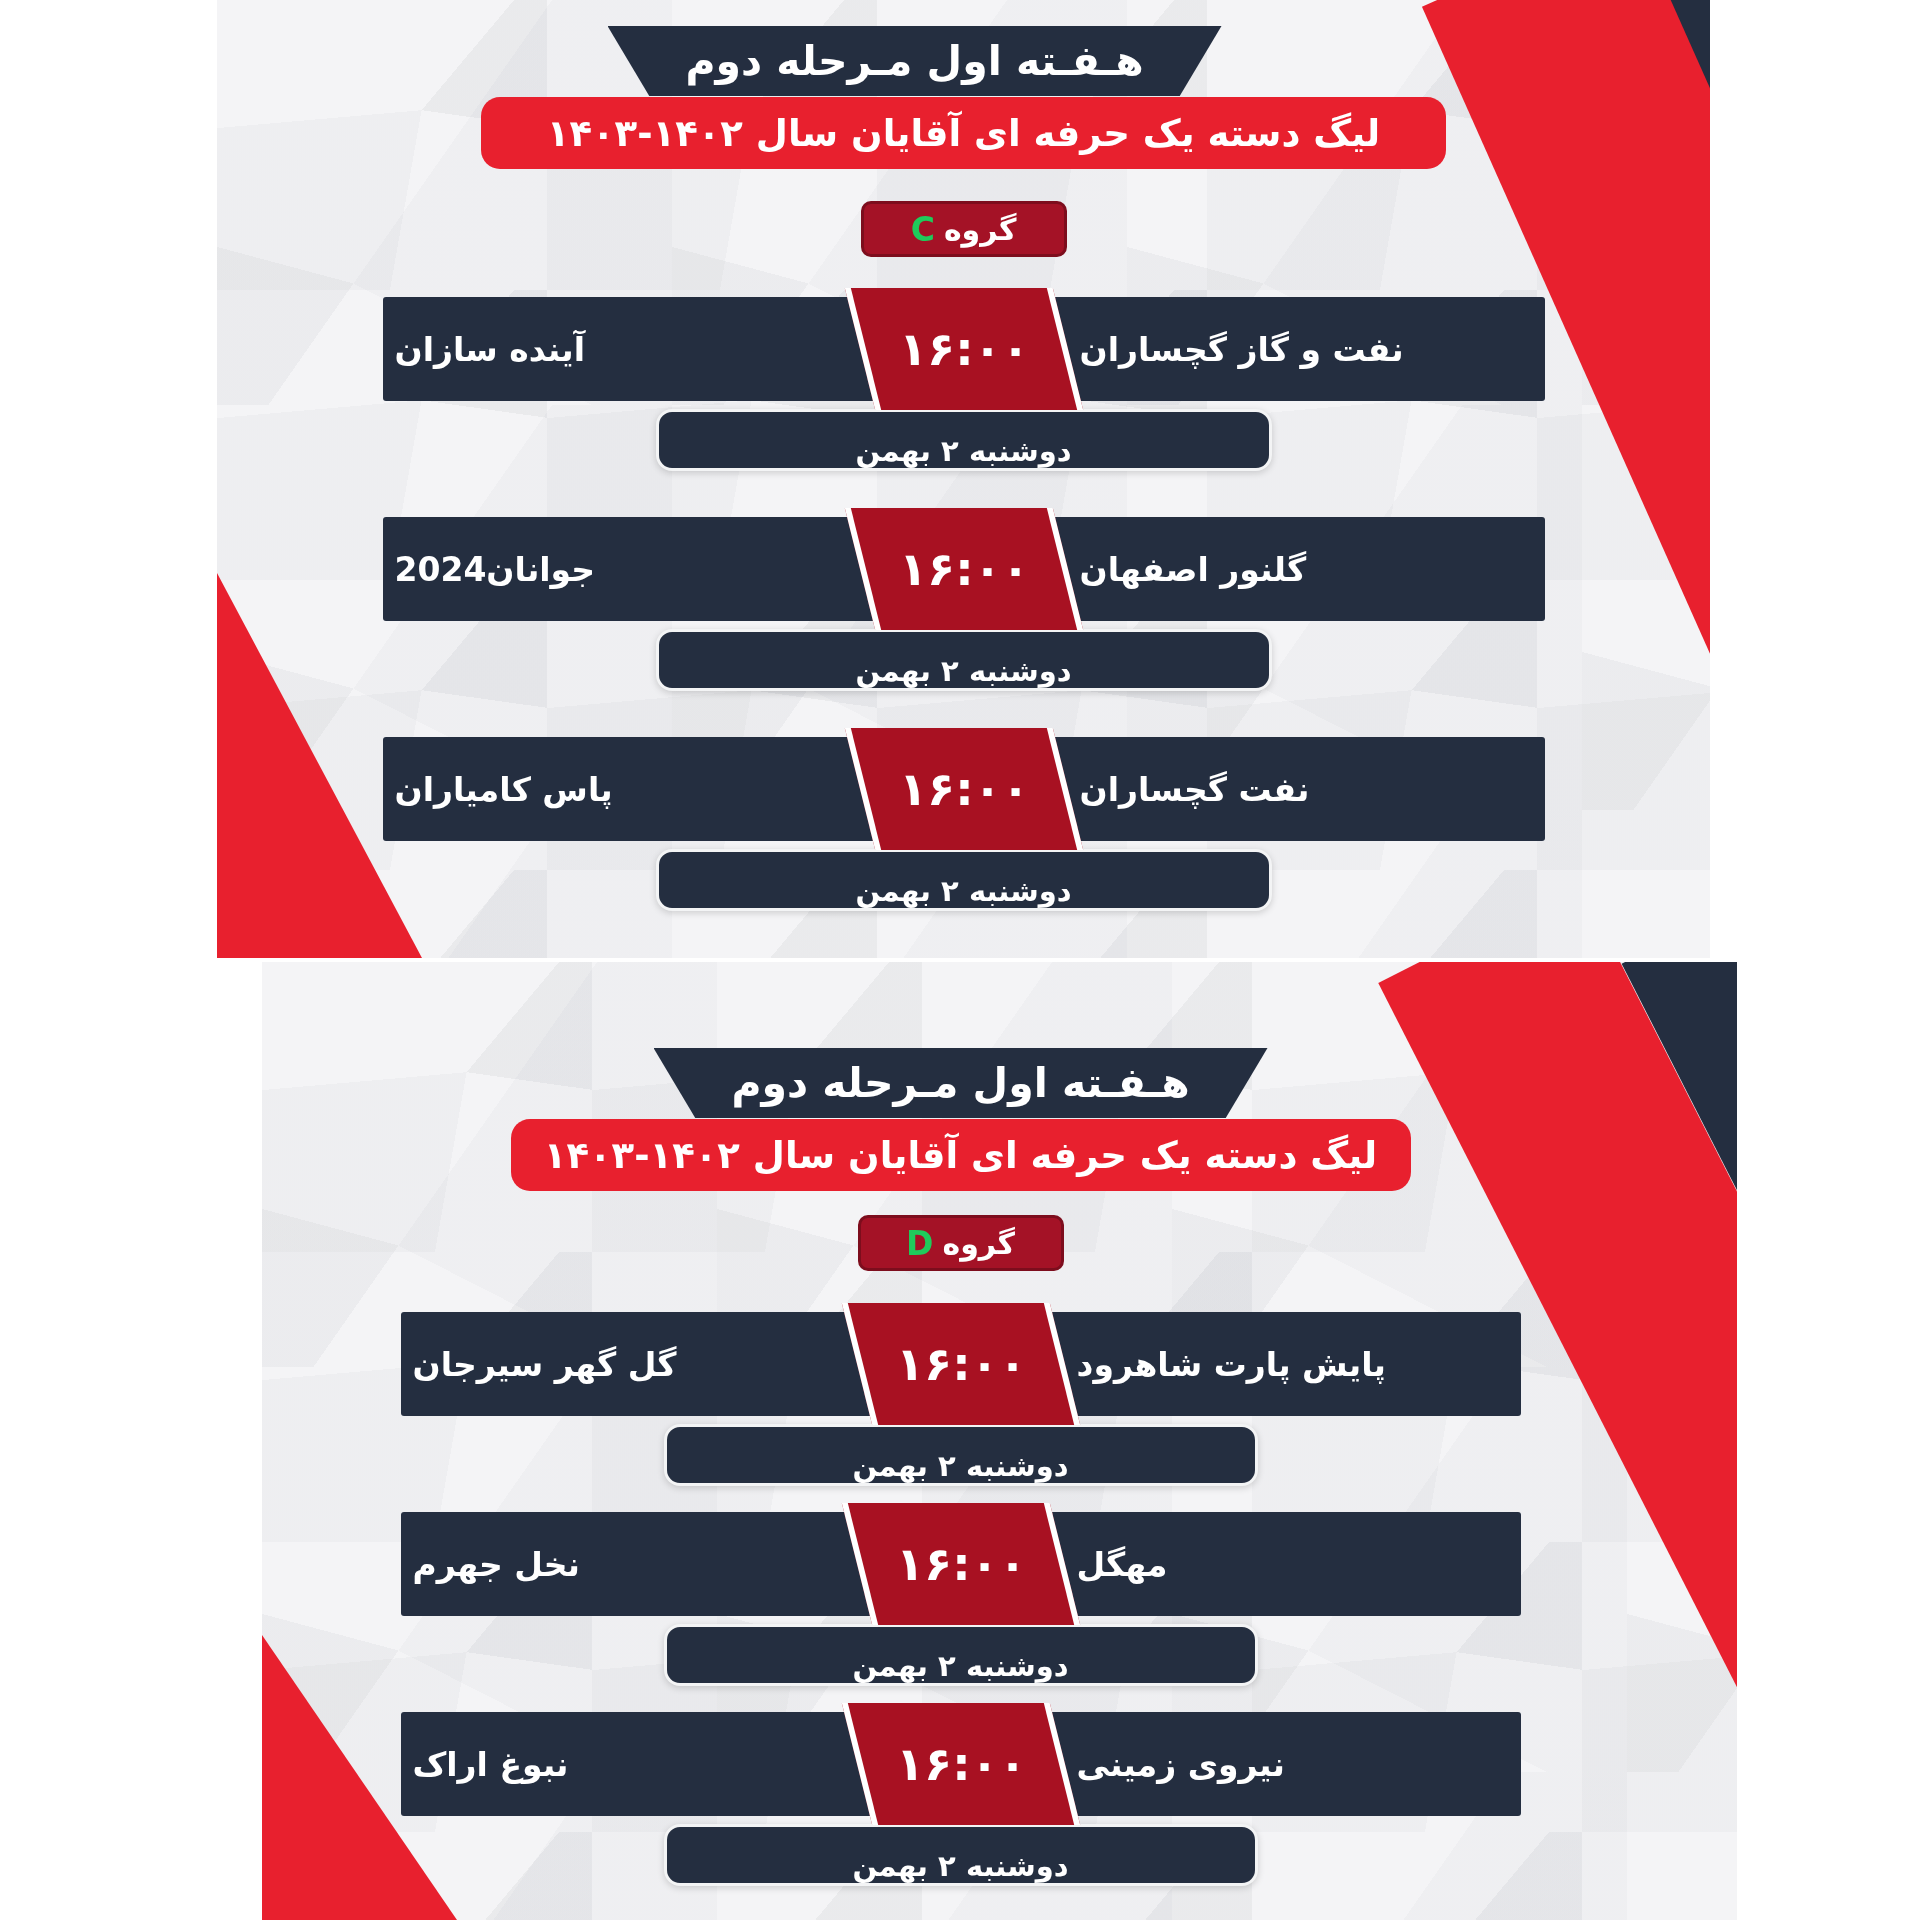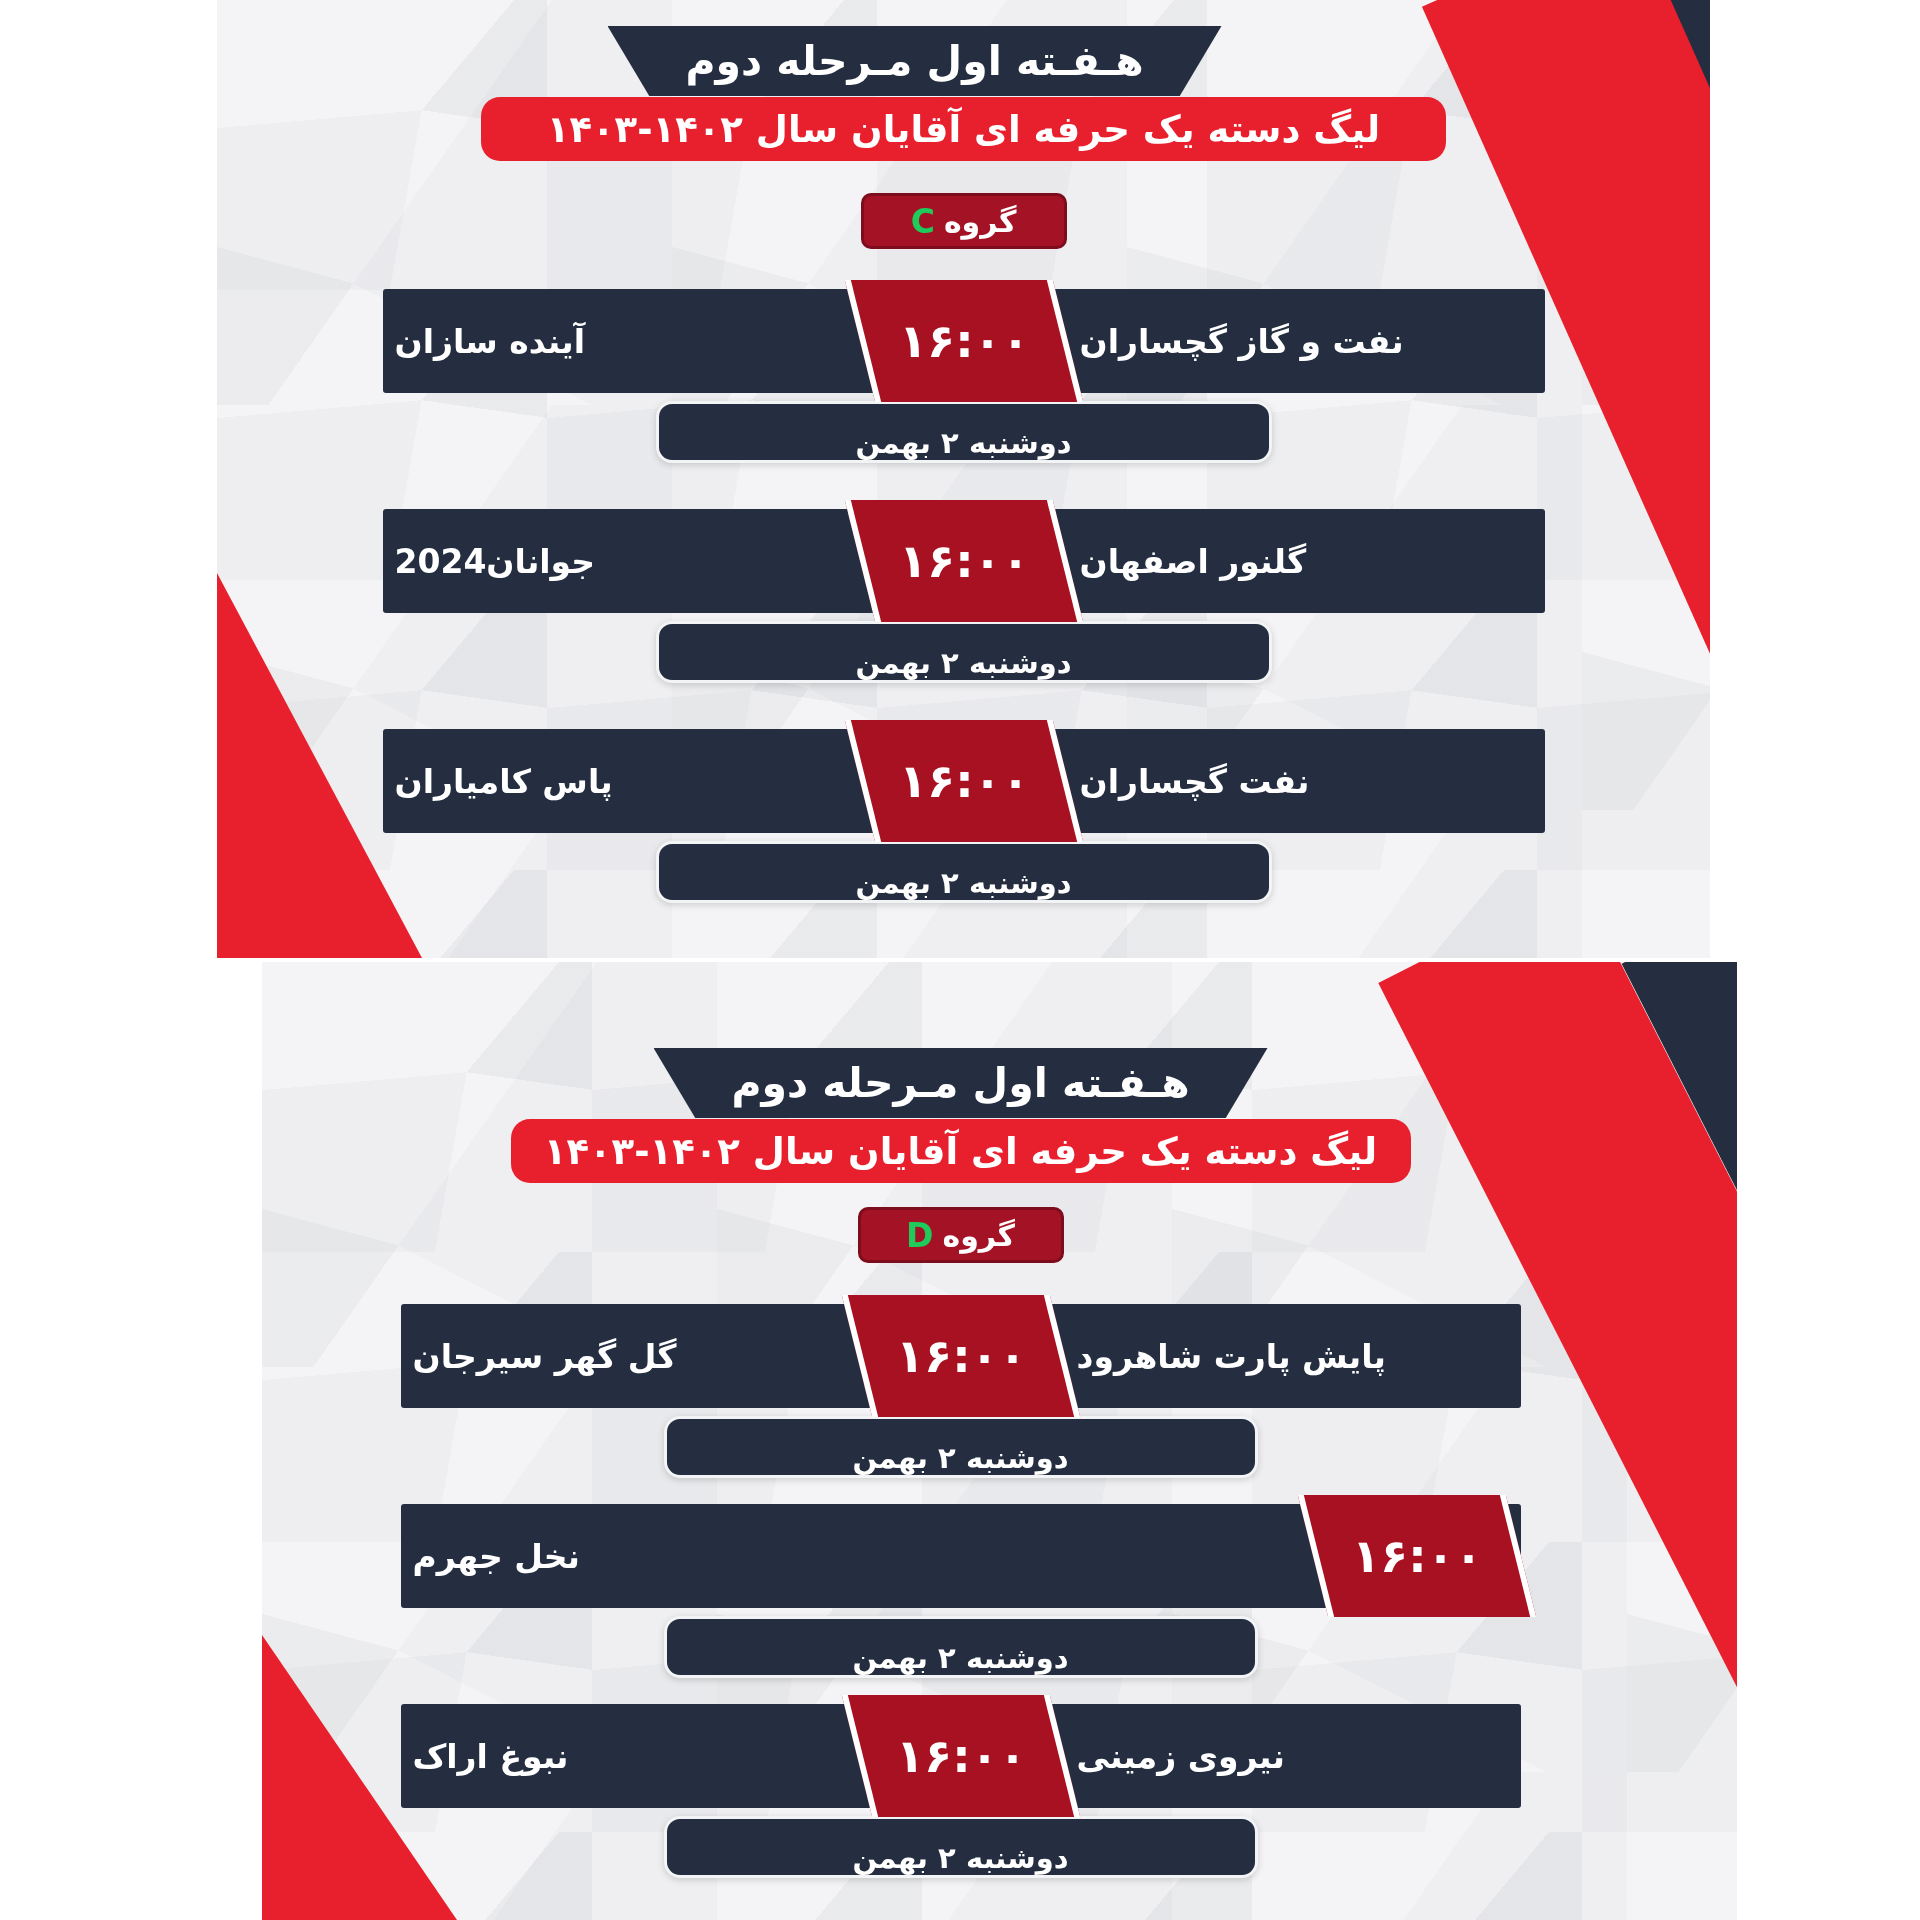--- a/index.html
+++ b/index.html
@@ -37,21 +37,21 @@
 
   .title-trapezoid{
     width:614px;height:70px;margin:0 auto;background:#242e40;
     clip-path:polygon(0 0,100% 0,93.2% 100%,6.8% 100%);
     display:flex;align-items:center;justify-content:center;
     color:#fff;font-size:41px;font-weight:bold;position:relative;
   }
   .p-a .title-trapezoid{left:-49px;}
 
   .league-banner{
-    width:965px;height:64px;margin:1px auto 0;background:#e8202e;border-radius:19px;
+    width:965px;height:72px;margin:1px auto 0;background:#e8202e;border-radius:19px;
     display:flex;align-items:center;justify-content:center;
     color:#fff;font-size:37px;font-weight:bold;text-align:right;
   }
   .p-b .league-banner{width:900px;}
 
   .group-badge{
     width:206px;height:56px;margin:32px auto 0;background:#a41226;
     border:3px solid #7d0d1d;border-radius:10px;box-sizing:border-box;
     display:flex;align-items:center;justify-content:center;gap:9px;
     color:#fff;font-size:30px;font-weight:bold;
@@ -178,20 +178,21 @@
           </div>
           <span class="team">گل گهر سیرجان</span>
         </div>
         <div class="date-pill">
           <span>دوشنبه ۲ بهمن</span>
         </div>
       </div>
 
       <div class="match">
         <div class="bar">
+          <span class="team">مهگل</span>
           <div class="timebox">
             <span class="time">۱۶:۰۰</span>
           </div>
           <span class="team">نخل جهرم</span>
         </div>
         <div class="date-pill">
           <span>دوشنبه ۲ بهمن</span>
         </div>
       </div>
 

